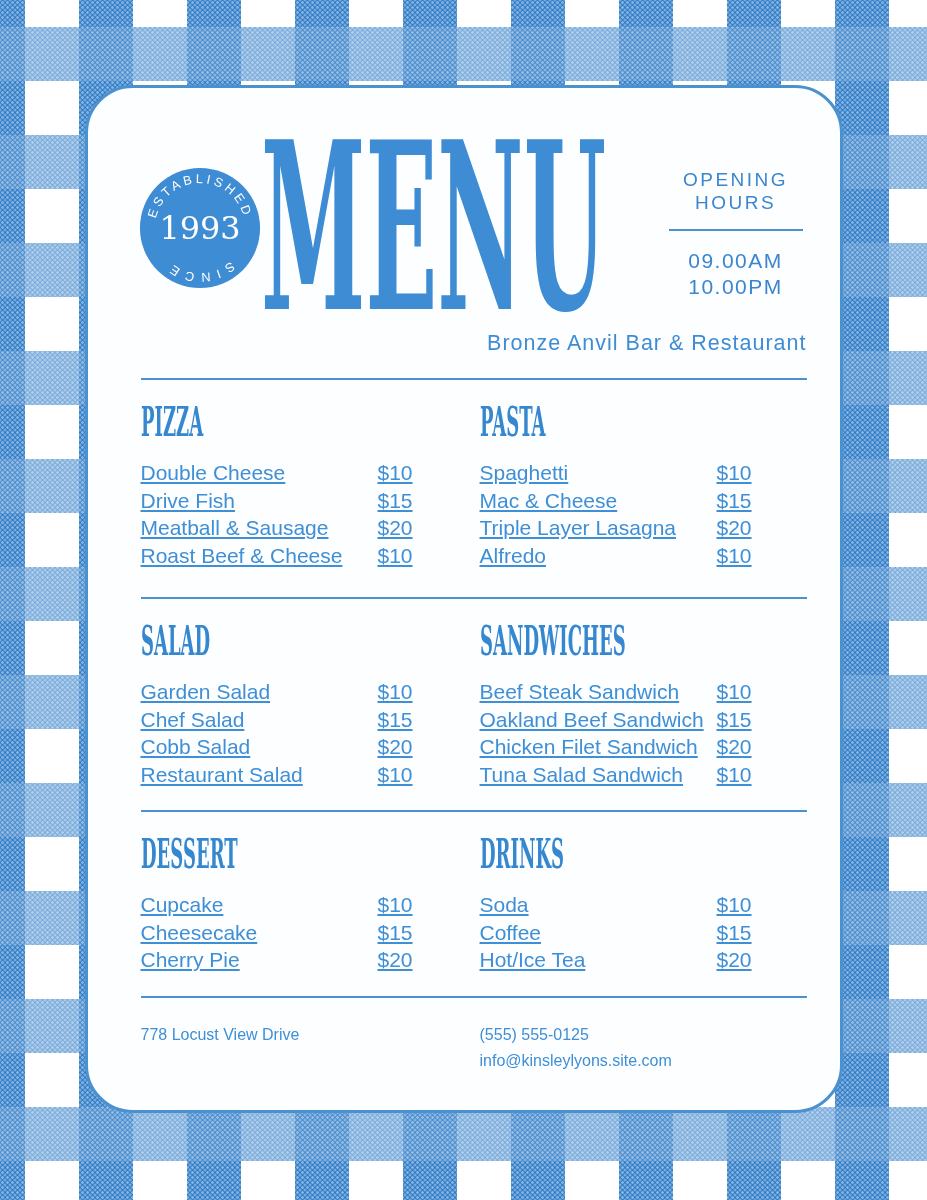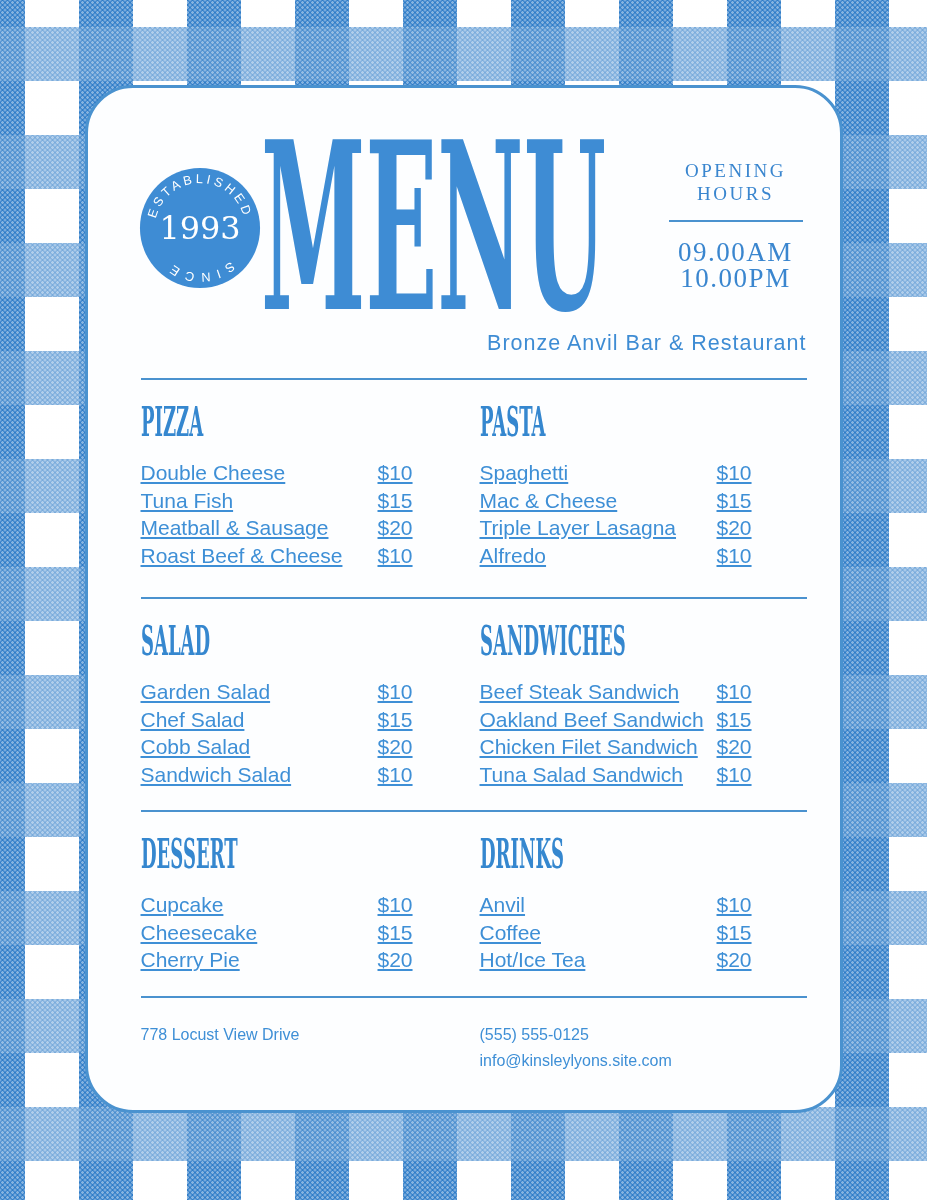--- a/index.html
+++ b/index.html
@@ -29,24 +29,24 @@
   .title-wrap{position:absolute;left:0;right:0;top:50px;text-align:left;}
   .title{
     display:inline-block;font-family:"DejaVu Serif",serif;font-weight:700;
     font-size:160px;line-height:0.78;color:#3e8cd4;
     transform:scale(0.59,1.45);transform-origin:center top;white-space:nowrap;
   }
   .subtitle{
     position:absolute;left:0;right:0;top:243px;text-align:right;
     font-size:21.5px;letter-spacing:1px;color:#3e8cd4;
   }
-  .hours{position:absolute;right:2px;top:71px;width:138px;text-align:center;color:#3a86cf;font-family:Liberation Serif, serif;}
+  .hours{position:absolute;right:2px;top:80px;width:138px;text-align:center;color:#3a86cf;}
   .hours-label{font-size:19px;line-height:23px;letter-spacing:2.5px;}
   .hours-rule{height:2px;background:#4a92cf;margin:15px 2px 17px;}
-  .hours-times{font-size:27px;line-height:26px;letter-spacing:1.5px;}
+  .hours-times{font-size:21px;line-height:26px;letter-spacing:1.5px;}
   
   .rule{height:2px;background:#4a92cf;}
   .mt28{margin-top:28px;} .mt22{margin-top:22px;}
   
   .cols{display:grid;grid-template-columns:339px 1fr;}
   .sec-head{
     display:inline-block;margin:33px 0 0;height:30px;
     font-family:"DejaVu Serif",serif;font-weight:700;font-size:30px;line-height:30px;
     color:#3587cf;transform:scale(0.6,1.38);transform-origin:left bottom;white-space:nowrap;
   }
@@ -97,21 +97,21 @@
 
   <div class="cols">
     <section>
       <h2 class="sec-head">PIZZA</h2>
       <ul class="items">
         <li>
             <span>Double Cheese</span>
             <span>$10</span>
           </li>
         <li>
-            <span>Tuna Fish</span>
+            <span>Drive Fish</span>
             <span>$15</span>
           </li>
         <li>
             <span>Meatball &amp; Sausage</span>
             <span>$20</span>
           </li>
         <li>
             <span>Roast Beef &amp; Cheese</span>
             <span>$10</span>
           </li>
@@ -152,21 +152,21 @@
           </li>
         <li>
             <span>Chef Salad</span>
             <span>$15</span>
           </li>
         <li>
             <span>Cobb Salad</span>
             <span>$20</span>
           </li>
         <li>
-            <span>Sandwich Salad</span>
+            <span>Restaurant Salad</span>
             <span>$10</span>
           </li>
       </ul>
     </section>
     <section>
       <h2 class="sec-head">SANDWICHES</h2>
       <ul class="items">
         <li>
             <span>Beef Steak Sandwich</span>
             <span>$10</span>
@@ -204,21 +204,21 @@
         <li>
             <span>Cherry Pie</span>
             <span>$20</span>
           </li>
       </ul>
     </section>
     <section>
       <h2 class="sec-head">DRINKS</h2>
       <ul class="items">
         <li>
-            <span>Anvil</span>
+            <span>Soda</span>
             <span>$10</span>
           </li>
         <li>
             <span>Coffee</span>
             <span>$15</span>
           </li>
         <li>
             <span>Hot/Ice Tea</span>
             <span>$20</span>
           </li>

